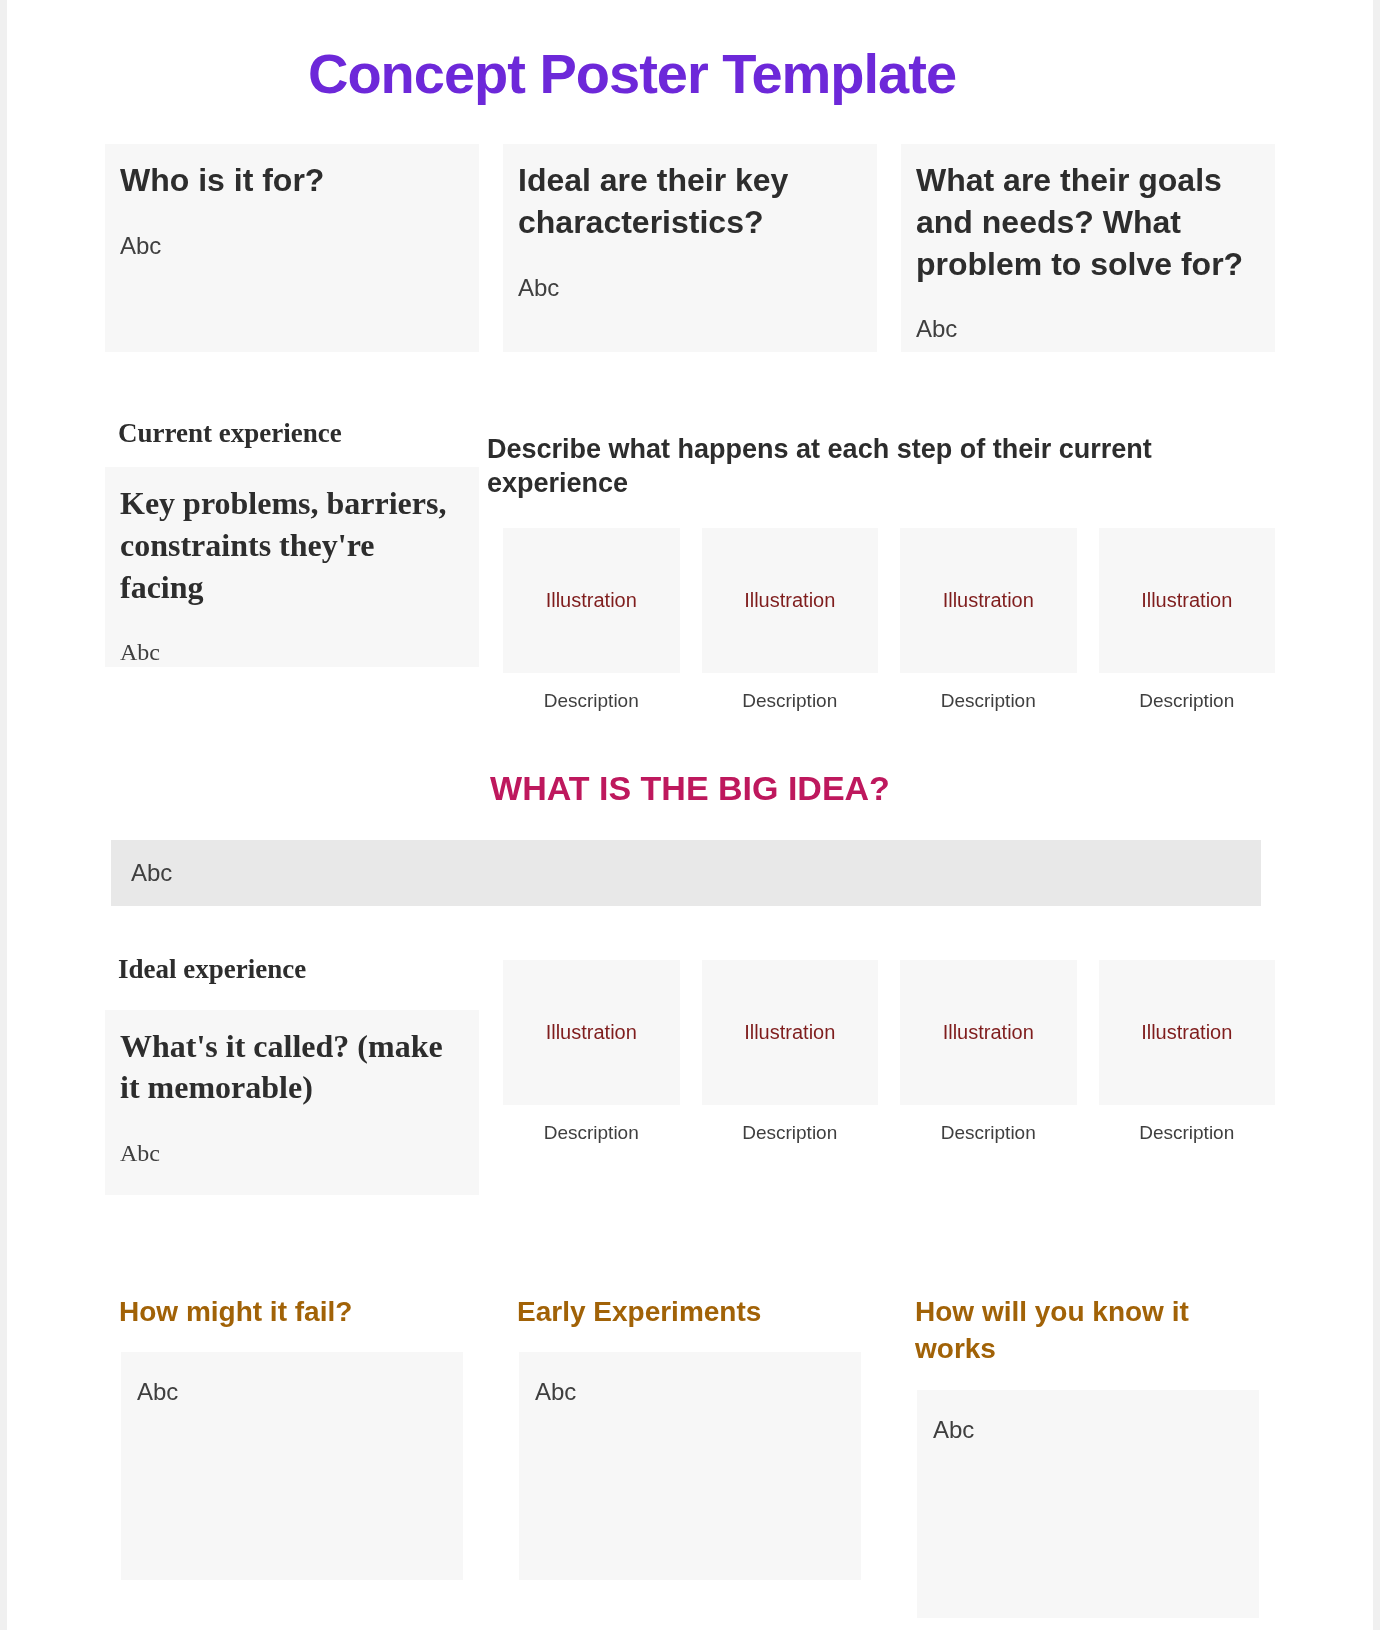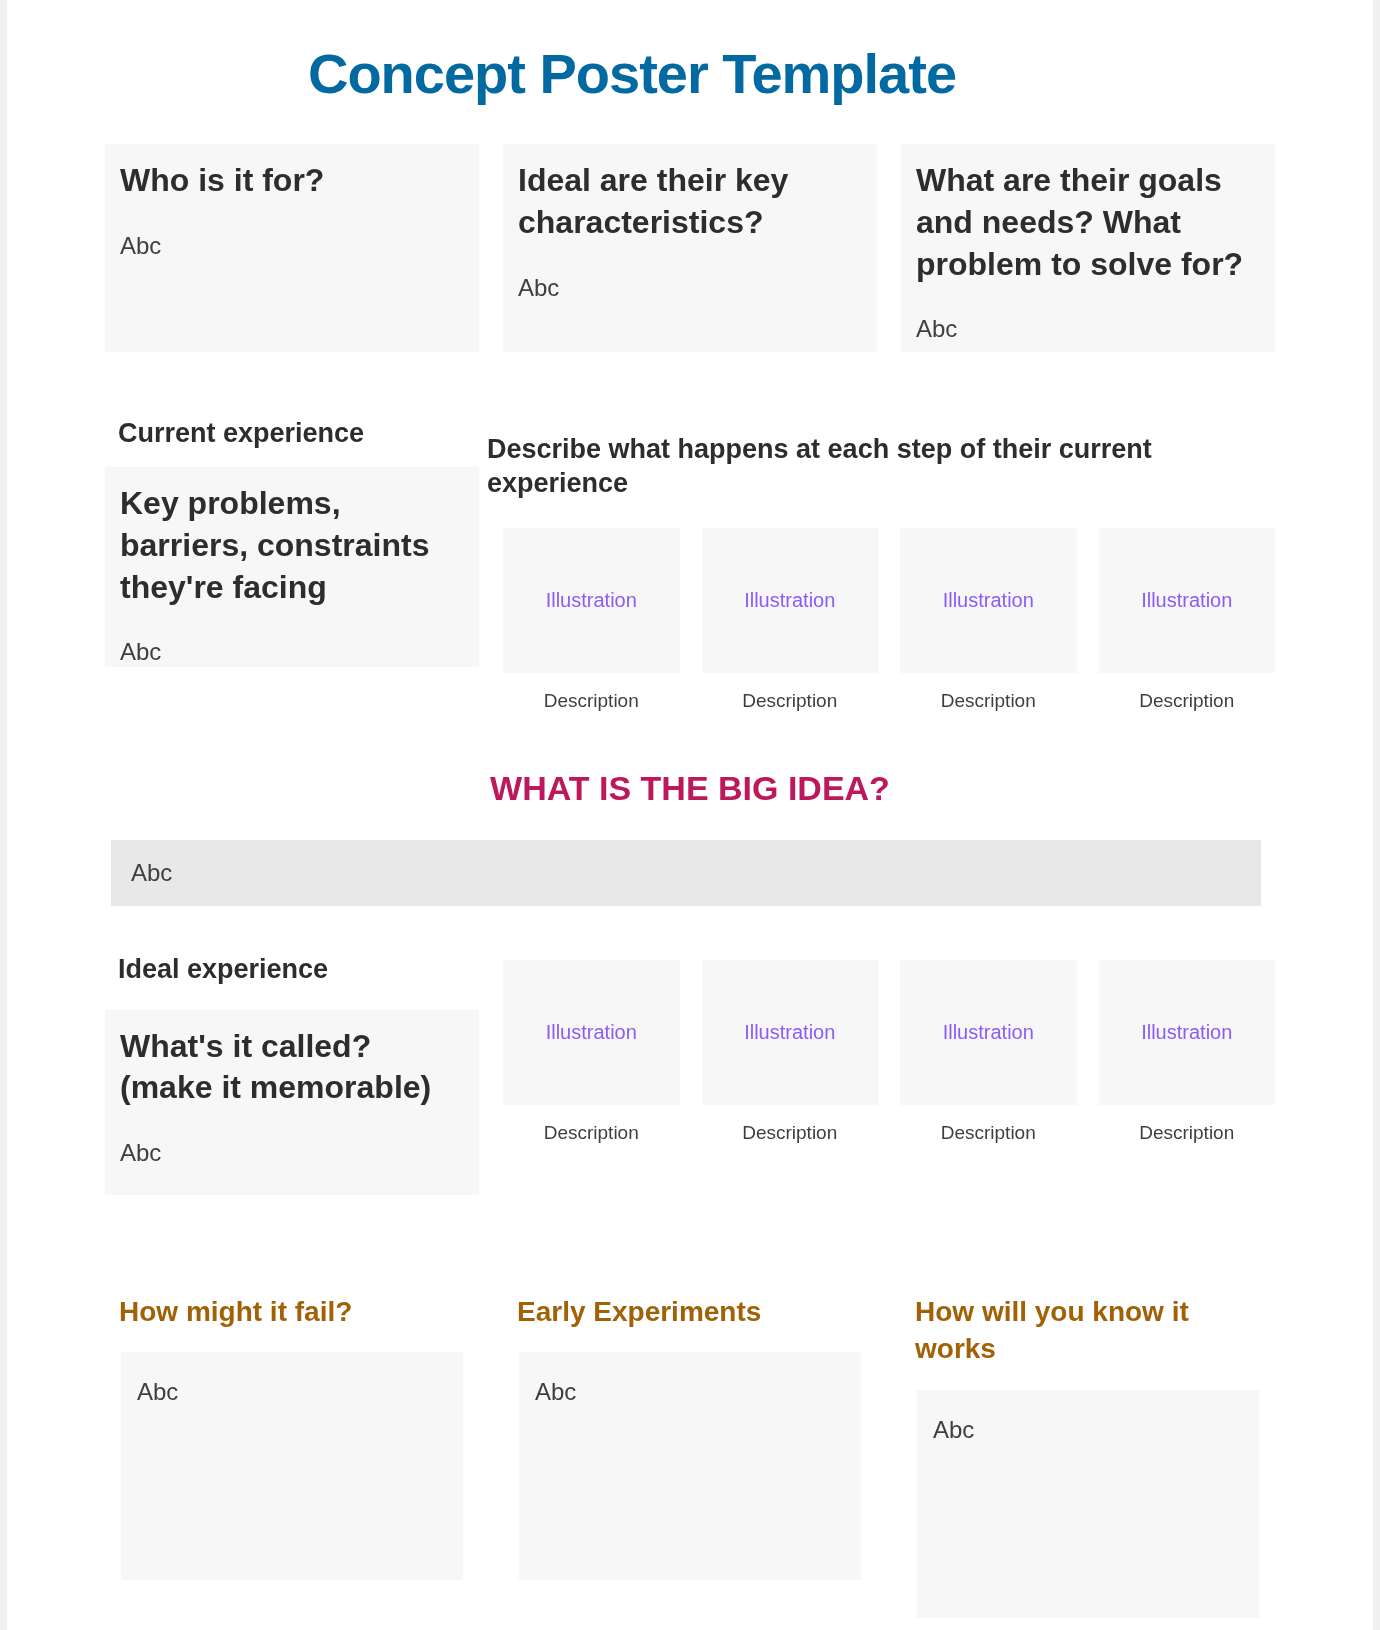--- a/index.html
+++ b/index.html
@@ -18,21 +18,21 @@
   .edge-band.right { right: 0; }
 
   .container { width: 1170px; margin: 0 auto; }
 
   .poster-title {
     margin: 42px 0 38px;
     font-size: 56px;
     line-height: 1.15;
     font-weight: 800;
     letter-spacing: -1px;
-    color: #0369a1;
+    color: #6d28d9;
     text-align: center;
     transform: translateX(-58px);
   }
 
   .row3 { display: flex; gap: 24px; }
   .col { flex: 1 1 0; min-width: 0; }
 
   .card {
     background: #f7f7f7;
     padding: 16px 15px;
@@ -49,21 +49,21 @@
     line-height: 1.2;
     color: #3f3f3f;
     margin-top: 30px;
   }
   .audience-row .card { height: 208px; }
 
   
   .exp-section { display: flex; gap: 24px; }
   .exp-section.current { margin-top: 64px; }
   .exp-section.ideal   { margin-top: 46px; }
-  .exp-left  { width: 374px; flex: 0 0 374px; }
+  .exp-left  { width: 374px; flex: 0 0 374px; font-family: Liberation Serif, serif; }
   .exp-right { flex: 1 1 auto; min-width: 0; }
 
   .section-heading {
     font-size: 27px;
     line-height: 1.3;
     font-weight: 700;
     padding-left: 13px;
     color: #2d2d2d;
   }
   .exp-section.current .exp-left .card { margin-top: 16px; height: 200px; }
@@ -83,21 +83,21 @@
   .exp-section.current .steps-row { margin-top: 28px; }
   .exp-section.ideal   .steps-row { margin-top: 8px; }
   .step-cell { width: 178px; flex: 1 1 178px; min-width: 0; }
   .illustration-box {
     height: 145px;
     background: #f7f7f7;
     display: flex;
     align-items: center;
     justify-content: center;
     font-size: 20px;
-    color: #8b5cf6;
+    color: #7f1d1d;
   }
   .step-description {
     margin-top: 17px;
     text-align: center;
     font-size: 19px;
     line-height: 1.15;
     color: #3f3f3f;
   }
 
   

